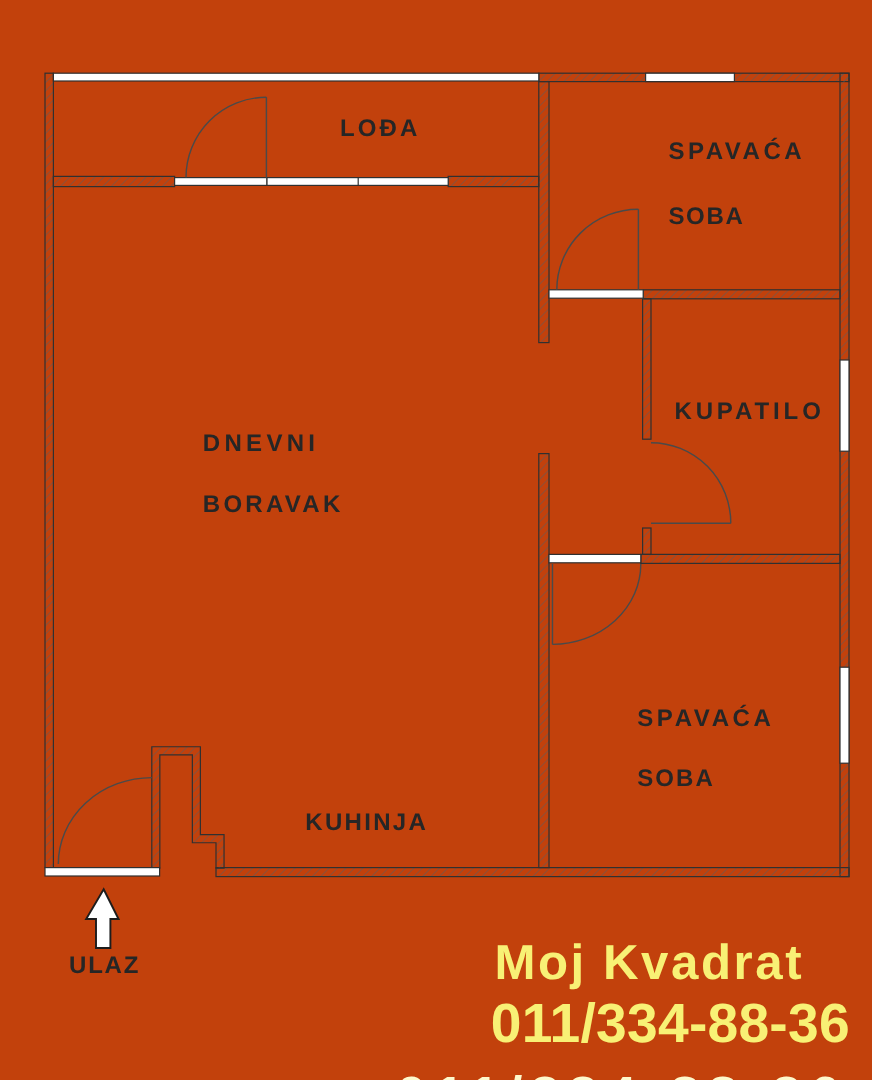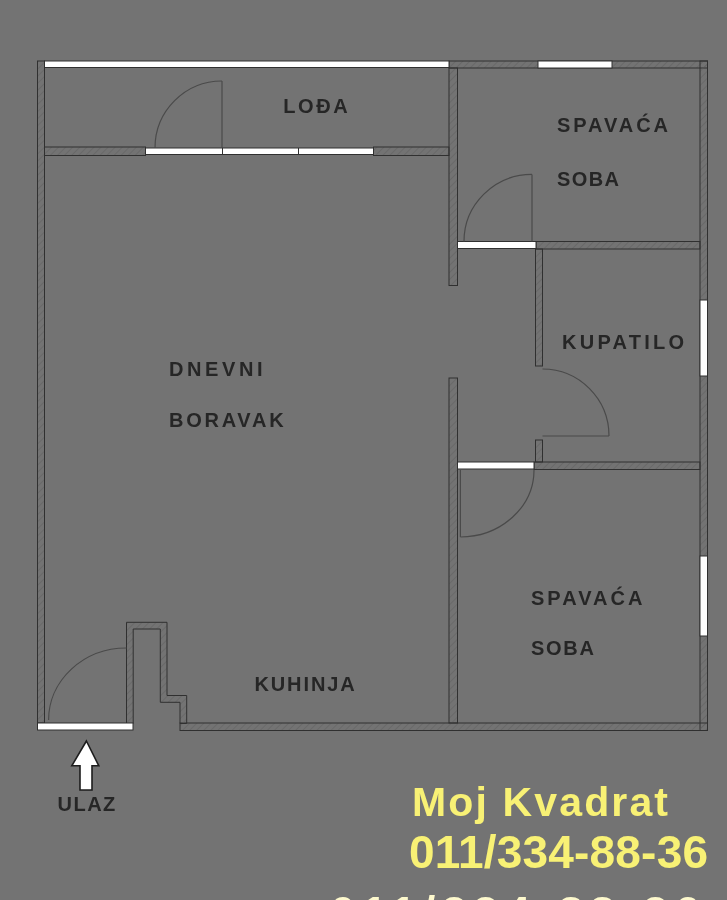--- a/index.html
+++ b/index.html
@@ -1,16 +1,16 @@
 <!DOCTYPE html>
 <html><head>
 <meta charset="utf-8">
 <style>
   html,body{margin:0;padding:0;background:#ffffff;}
-  .wrap{width:727px;height:900px;position:relative;overflow:hidden;background:#737373;}
+  .wrap{width:727px;height:900px;position:relative;overflow:hidden;background:#c2410c;}
   text{font-family:"Liberation Sans", sans-serif;font-weight:bold;}
 </style>
 </head>
 <body>
 <div class="wrap">
 <svg width="727" height="900" viewBox="0 0 727 900">
 <defs>
   <pattern id="h" patternUnits="userSpaceOnUse" width="5" height="5" patternTransform="rotate(45)">
     <line x1="0" y1="0" x2="0" y2="5" stroke="#5d5d5d" stroke-width="0.9"></line>
   </pattern>

